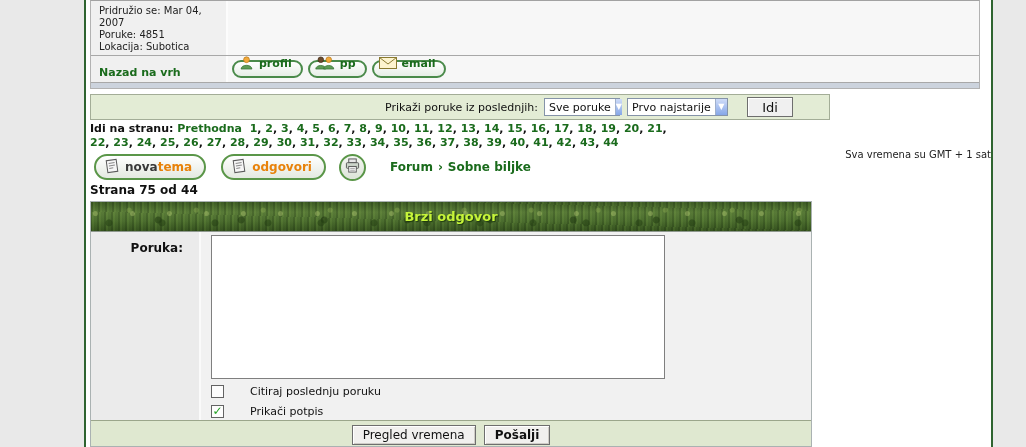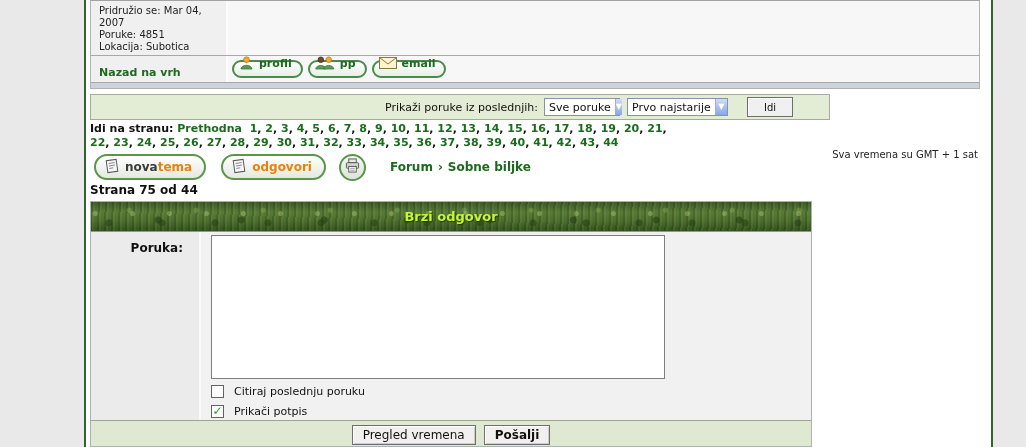--- a/index.html
+++ b/index.html
@@ -29,40 +29,40 @@
   
   .filter-bar { left:90px; top:94px; width:740px; height:26px; background:#e3ecd5;
     border:1px solid #a3ad97; display:flex; align-items:center; padding-left:294px; }
   .filter-label { font-size:11px; color:#111; margin-right:6px; white-space:nowrap; }
   .xp-select { display:inline-flex; align-items:center; height:18px; border:1px solid #8593a9;
     background:#fff; font-size:11px; color:#111; cursor:pointer; margin-right:7px; }
   .xp-select .txt { padding:0 4px; white-space:nowrap; }
   .xp-arrow { width:15px; height:16px; margin-left:auto; background:linear-gradient(#cfdcf8,#86a7e8);
     border-left:1px solid #9fb0cc; color:#fff; font-size:8px; line-height:16px; text-align:center; }
   .go-btn { height:20px; width:46px; margin-left:12px; background:#f0f0f0; border:1px solid #6e6e6e;
-    box-shadow:inset 1px 1px 0 #fff; font-size:10px; color:#111; cursor:pointer;
+    box-shadow:inset 1px 1px 0 #fff; font-size:13px; color:#111; cursor:pointer;
     font-family:"DejaVu Sans","Liberation Sans",sans-serif; }
 
   
   .pagination { left:90px; top:122px; width:898px; font-size:11px; font-weight:bold; line-height:14px; color:#111; }
   .pglink, .prevlink { color:#1a6b1c; cursor:pointer; }
 
   
   .toolbar { left:94px; top:153px; height:28px; display:flex; align-items:center; }
   .nav-pill { display:inline-flex; align-items:center; gap:5px; height:26px; padding:0 12px 0 8px;
     border:2px solid #5a9648; border-radius:13px; background:linear-gradient(#ffffff,#e4e9e0);
     font-size:12px; font-weight:bold; cursor:pointer; white-space:nowrap; }
   .nav-pill .dark { color:#3a3a3a; } .nav-pill .orange { color:#e8820a; }
   .print-circle { width:27px; height:27px; border:2px solid #5a9648; border-radius:50%;
     background:linear-gradient(#f4f6f2,#dde4d8); display:flex; align-items:center; justify-content:center; cursor:pointer; }
   .crumb { font-size:12px; font-weight:bold; color:#1a6b1c; }
   .crumb .sep { color:#1a6b1c; padding:0 5px; }
   .crumb-link { cursor:pointer; }
 
-  .gmt-note { right:48px; top:149px; font-size:10px; color:#222;text-align:right; }
+  .gmt-note { right:35px; top:149px; font-size:10px; color:#222;text-align:right; }
   .strana { left:90px; top:183px; font-size:12px; font-weight:bold; color:#111; }
 
   
   .qr-table { left:90px; top:201px; width:722px; height:246px; border:1px solid #aab2b2; overflow:hidden; background:#f1f1f1; }
   .qr-header { height:30px; position:relative; border-bottom:1px solid #8e988e;
     background-color:#48672c;
     background-image:
       radial-gradient(circle at 12% 40%, rgba(195,215,125,.35) 0 2px, transparent 3px),
       radial-gradient(circle at 34% 72%, rgba(35,62,18,.55) 0 3px, transparent 4px),
       radial-gradient(circle at 57% 28%, rgba(165,195,95,.3) 0 2px, transparent 3px),
@@ -71,21 +71,21 @@
       linear-gradient(180deg, #3c5a24 0%, #5c7e3a 35%, #4e7030 65%, #34501e 100%);
     background-size:37px 29px, 53px 29px, 67px 29px, 83px 29px, 100% 100%, 100% 100%;
     display:flex; align-items:center; justify-content:center; }
   .qr-title { font-size:13px; font-weight:bold; color:#c6f53a; text-shadow:1px 1px 1px #1e3a0c; }
   .qr-body { display:flex; height:188px; }
   .qr-label-cell { width:110px; background:#ebebeb; border-right:2px solid #fafafa;
     padding:9px 16px 0 0; text-align:right; font-size:12px; font-weight:bold; color:#111; }
   .qr-input-cell { flex:1; background:#f1f1f1; padding:3px 0 0 10px; }
   .qr-textarea { width:454px; height:144px; background:#fff; border:1px solid #7f7f7f;
     resize:none; font-size:12px; font-family:"DejaVu Sans","Liberation Sans",sans-serif; display:block; }
-  .cb-row { display:flex; align-items:center; gap:10px; margin-top:5px; height:15px; }
+  .cb-row { display:flex; align-items:center; gap:26px; margin-top:5px; height:15px; }
   .checkbox { width:13px; height:13px; border:1px solid #636363; background:#fdfdfd;
     font-size:12px; line-height:11px; text-align:center; color:#1f9e1f; font-weight:bold; cursor:pointer; }
   .cb-label { font-size:11px; color:#111; }
   .qr-footer { height:28px; background:#dfe8d0; border-top:1px solid #9ba68b;
     display:flex; justify-content:center; align-items:flex-start; gap:8px; padding-top:4px; }
   .form-btn { height:20px; padding:0 10px; background:#f1f0ee; border:1px solid #6e6e6e;
     box-shadow:inset 1px 1px 0 #fff, inset -1px -1px 0 #cfccc6; font-size:12px; color:#111; cursor:pointer;
     font-family:"DejaVu Sans","Liberation Sans",sans-serif; }
   .form-btn.bold { font-weight:bold; }
 </style>

